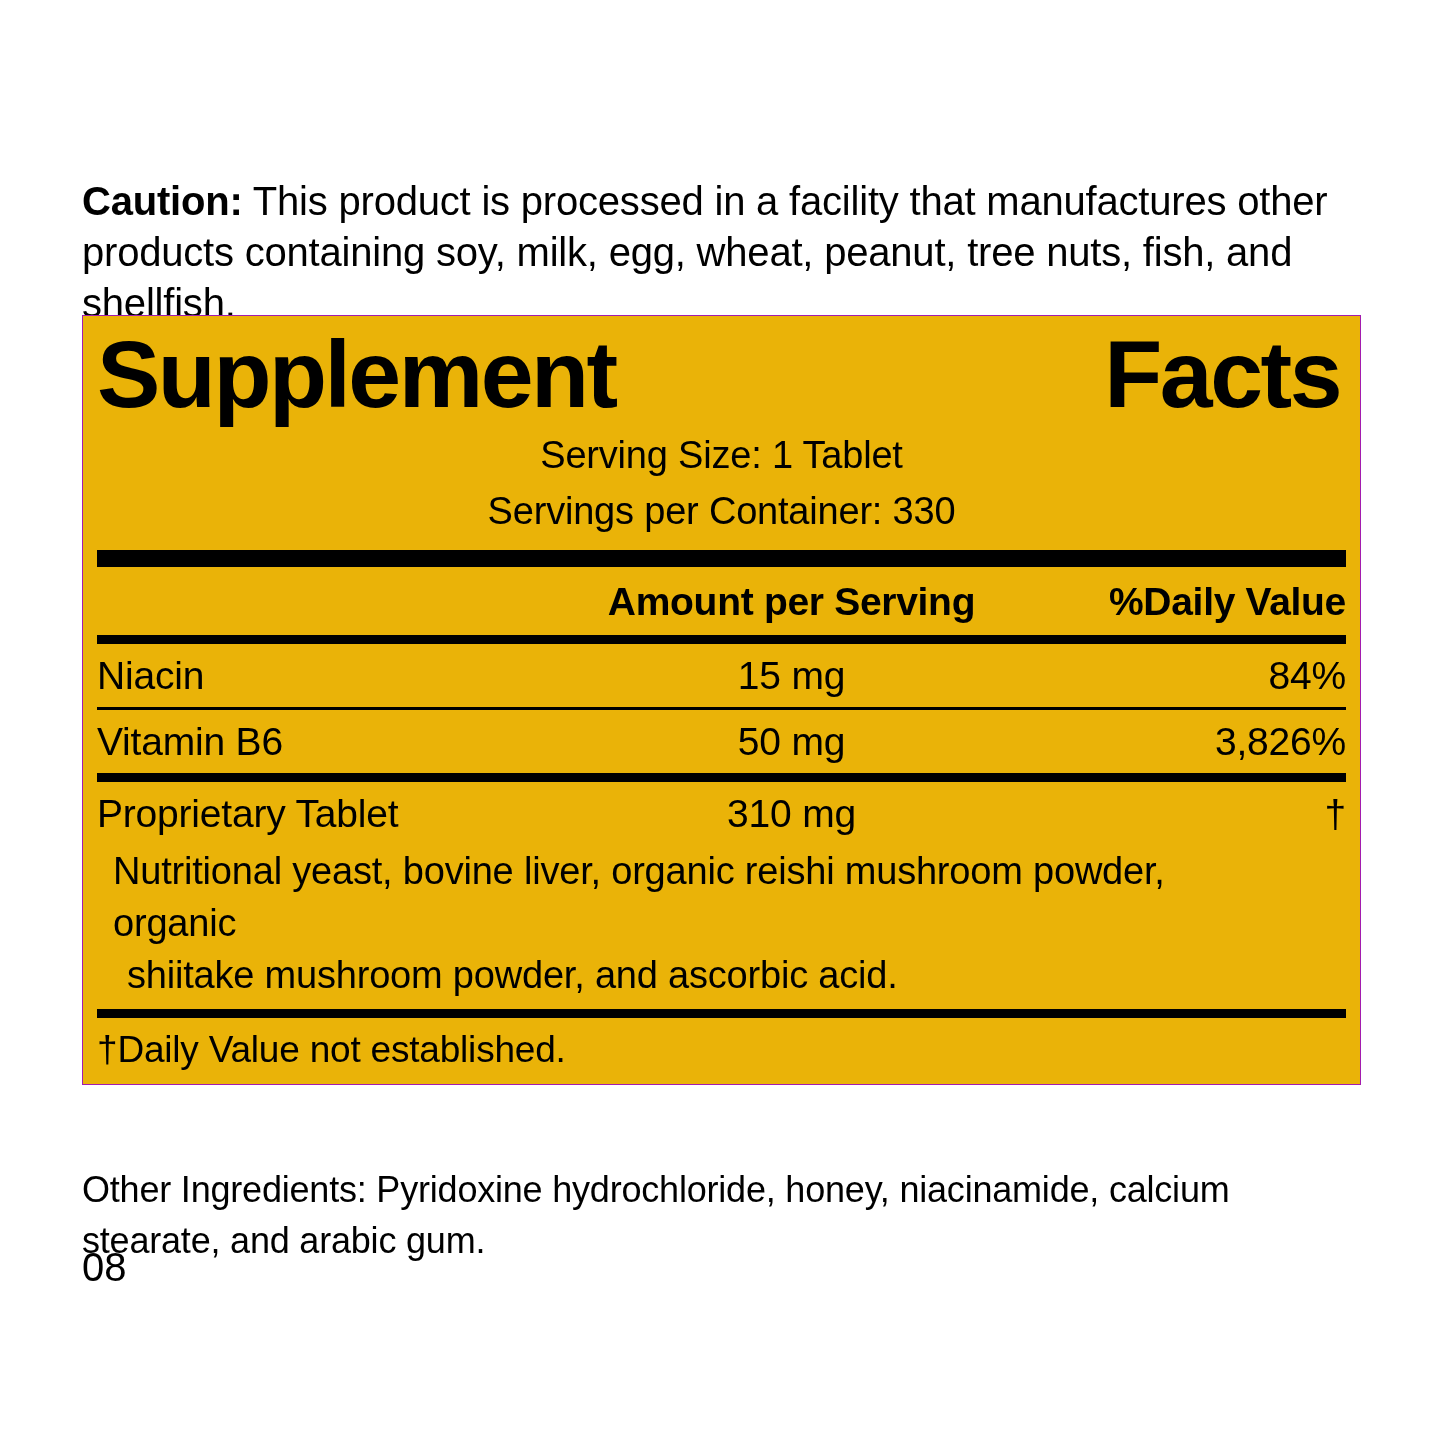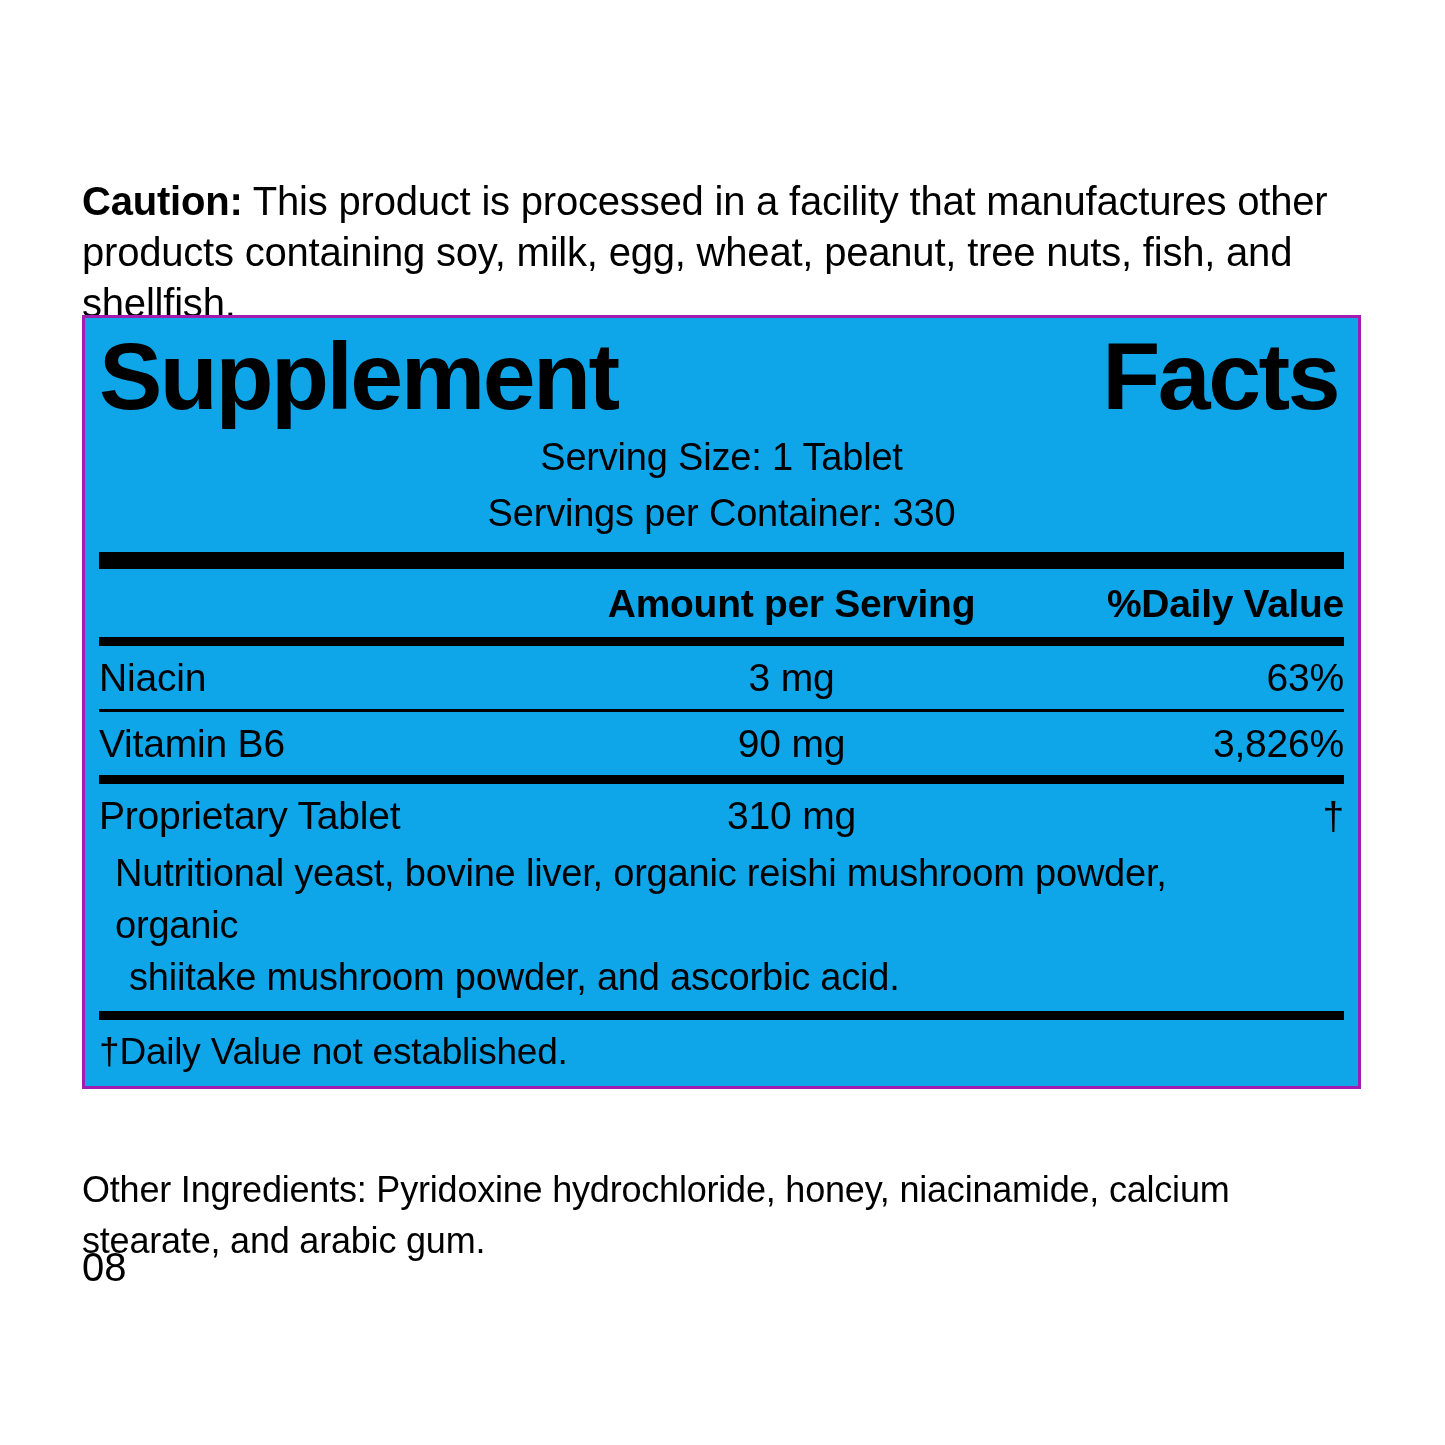--- a/index.html
+++ b/index.html
@@ -36,23 +36,23 @@
     font-weight: bold;
   }
 
   
   .sf-box {
     position: absolute;
     left: 82px;
     top: 315px;
     width: 1279px;
     box-sizing: border-box;
-    border: 3px solid #a21caf;
+    border: 1px solid #a21caf;
     padding: 0 14px 0 14px;
-    background: #0ea5e9;
+    background: #eab308;
   }
   .sf-title {
     font-size: 95px;
     font-weight: bold;
     line-height: 104px;
     letter-spacing: -2.5px;
     margin-top: 6px;
     display: flex;
     justify-content: space-between;
     white-space: nowrap;
@@ -178,29 +178,29 @@
     <div class="sf-headrow">
       <div class="c-name"></div>
       <div class="c-amt">Amount per Serving</div>
       <div class="c-dv">%Daily Value</div>
     </div>
 
     <div class="rule-medium"></div>
 
     <div class="sf-row">
       <div class="c-name">Niacin</div>
-      <div class="c-amt">3 mg</div>
-      <div class="c-dv">63%</div>
+      <div class="c-amt">15 mg</div>
+      <div class="c-dv">84%</div>
     </div>
 
     <div class="rule-thin"></div>
 
     <div class="sf-row">
       <div class="c-name">Vitamin B6</div>
-      <div class="c-amt">90 mg</div>
+      <div class="c-amt">50 mg</div>
       <div class="c-dv">3,826%</div>
     </div>
 
     <div class="rule-medium"></div>
 
     <div class="sf-row">
       <div class="c-name">Proprietary Tablet</div>
       <div class="c-amt">310 mg</div>
       <div class="c-dv">†</div>
     </div>

